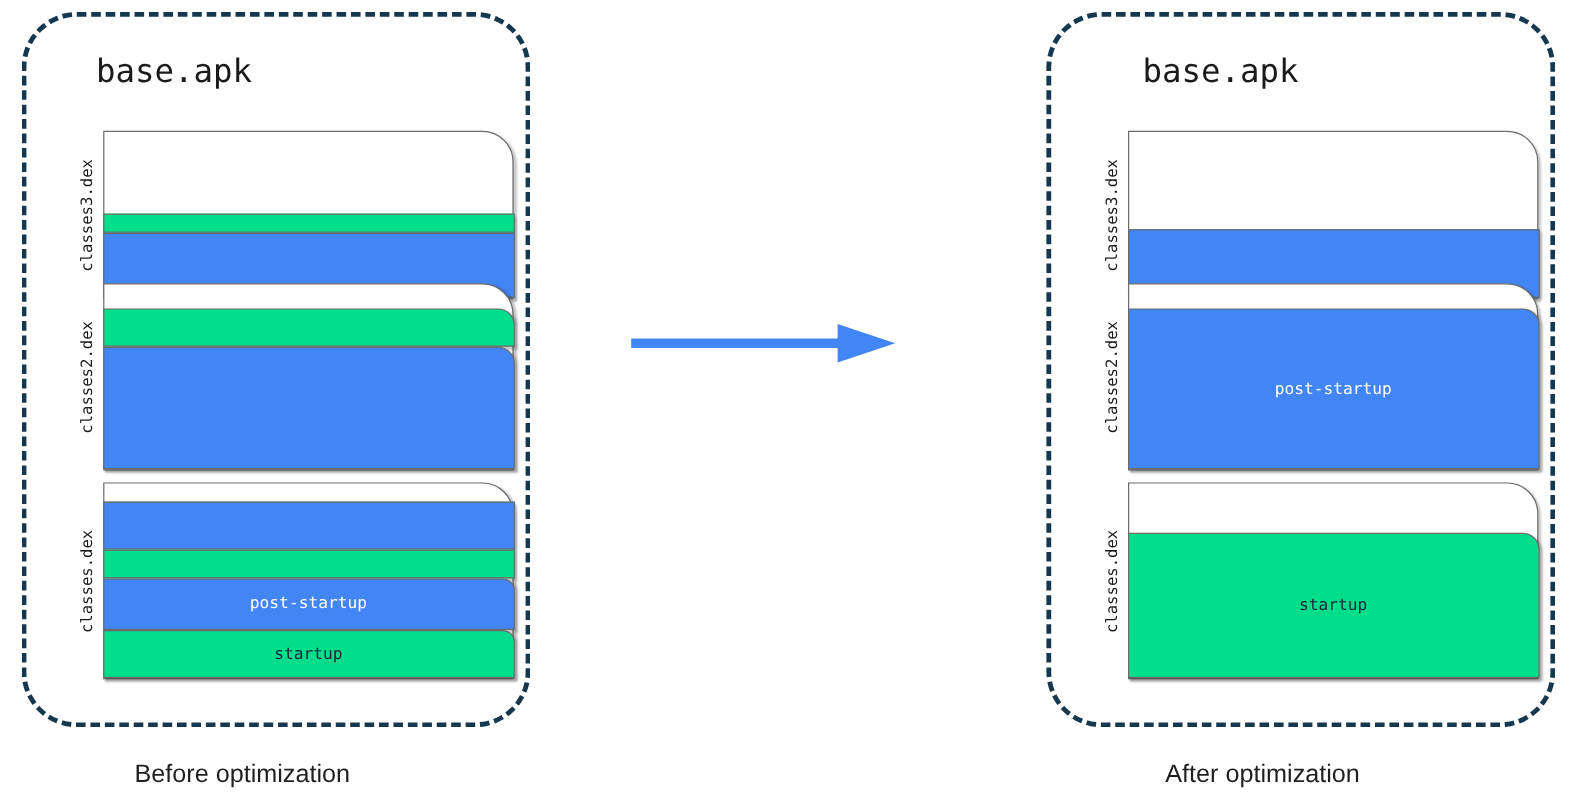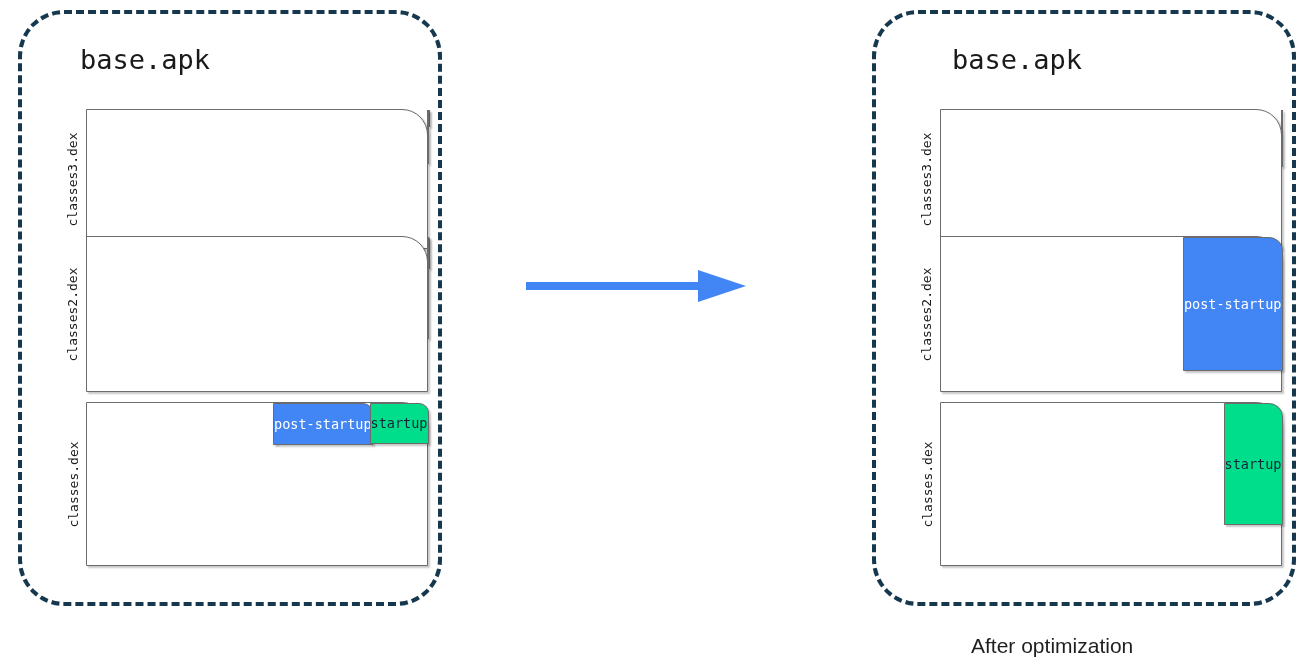--- a/index.html
+++ b/index.html
@@ -86,21 +86,21 @@
   }
 
   
   .bands {
     position: absolute;
     left: 0;
     right: 0;
     bottom: 0;
     top: 0;
     display: flex;
-    flex-direction: row;
+    flex-direction: column;
     justify-content: flex-end;
   }
   .band {
     position: relative;
     box-sizing: border-box;
     border: 1.5px solid #6b6b6b;
     display: flex;
     align-items: center;
     justify-content: center;
     font-family: "DejaVu Sans Mono", "Liberation Mono", monospace;
@@ -242,15 +242,16 @@
         <div class="bands">
           <div class="band empty" style="height:25%;"></div>
           <div class="band" style="height:75%; background:#00DE8C; border-radius:0 14px 0 0; color:#16263a;">
             <span class="band-label">startup</span>
           </div>
         </div>
       </div>
     </div>
   </div>
 
+  <div class="caption" id="caption-before">Before optimization</div>
   <div class="caption" id="caption-after">After optimization</div>
 
 </div>
 
 </body></html>

